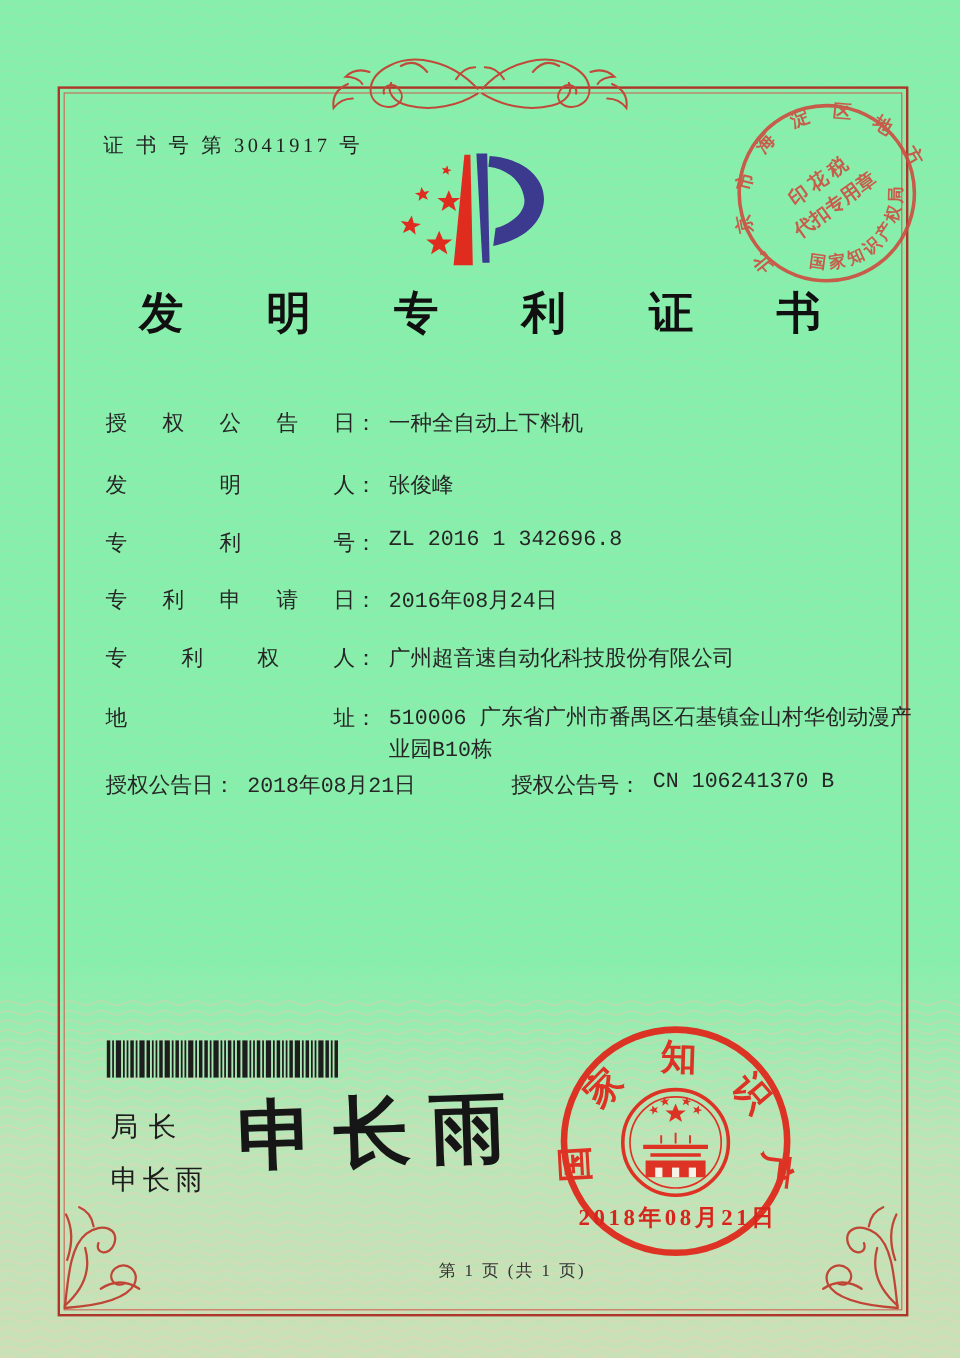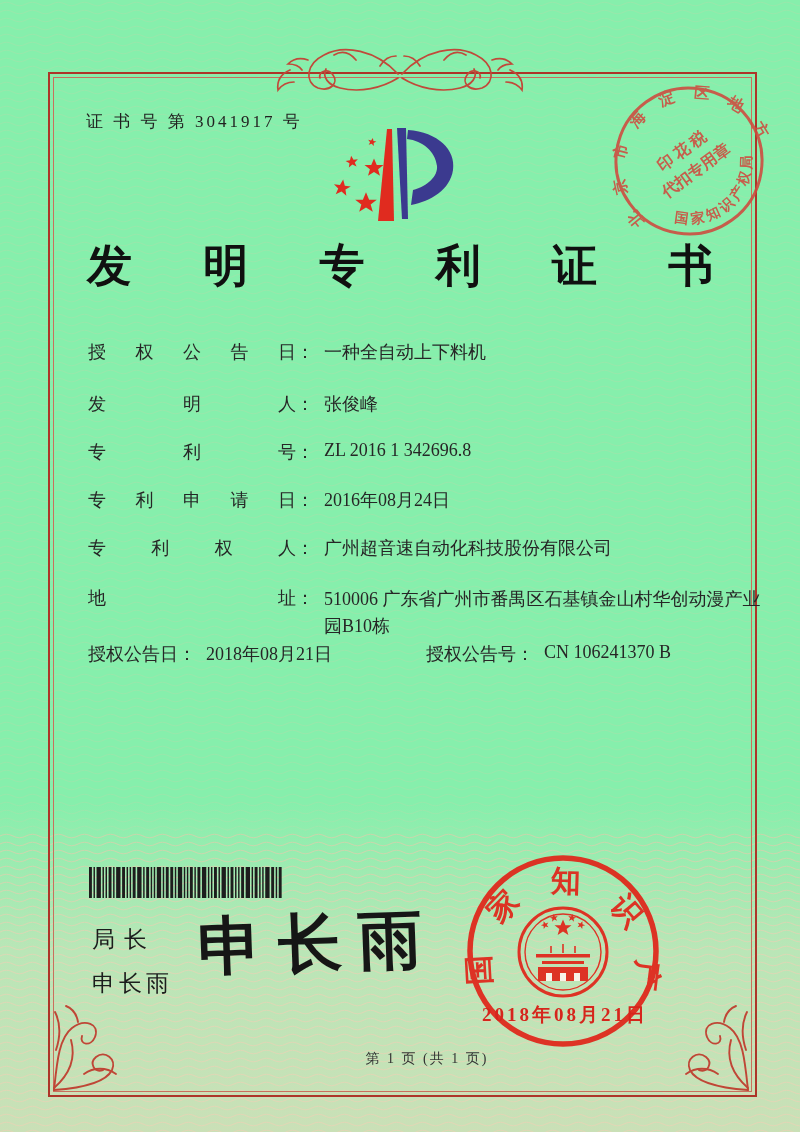--- a/index.html
+++ b/index.html
@@ -14,26 +14,26 @@
     background:linear-gradient(180deg,rgba(250,224,203,0) 0%,rgba(249,219,196,.45) 45%,rgba(247,214,190,.6) 100%);}
   .frame-outer{position:absolute;left:48px;top:72px;width:705px;height:1021px;
     border:2.5px solid #ad3529;z-index:1;}
   .frame-inner{position:absolute;left:3px;top:3px;right:3px;bottom:3px;
     border:1px solid #c9705d;}
   .ornament{position:absolute;z-index:2;pointer-events:none;}
   .cert-no{position:absolute;left:86px;top:110px;z-index:3;
     font-size:17px;letter-spacing:3px;color:#1f1f1f;}
   .logo{position:absolute;left:318px;top:124px;z-index:3;}
   .title{position:absolute;left:0;top:236px;width:100%;text-align:center;z-index:3;
-    font-size:45px;font-weight:600;letter-spacing:30px;text-indent:30px;color:#101010;}
+    font-size:37px;font-weight:600;letter-spacing:30px;text-indent:30px;color:#101010;}
   .fields{position:absolute;left:88px;top:334px;width:632px;z-index:3;font-size:18px;}
   .frow{position:absolute;left:0;white-space:nowrap;}
   .jlabel{display:inline-block;width:208px;text-align:justify;text-align-last:justify;
     vertical-align:top;}
-  .fval{display:inline-block;margin-left:10px;vertical-align:top;}
+  .fval{display:inline-block;margin-left:10px;vertical-align:top;font-family:Liberation Mono, monospace;}
   .fval.wrap{white-space:normal;width:440px;line-height:27px;}
   .grant-no{position:absolute;left:338px;top:0;white-space:nowrap;}
   .paras{position:absolute;left:82px;top:670px;width:636px;z-index:3;
     font-size:17px;line-height:27.5px;color:#222;}
   .paras p{margin:0;text-indent:2em;}
   .barcode{position:absolute;left:88px;top:866px;z-index:3;}
   .chief{position:absolute;left:92px;top:924px;z-index:3;font-size:23px;
     font-family:"Liberation Sans","DejaVu Sans",sans-serif;color:#1c1c1c;}
   .chief .t{letter-spacing:9px;}
   .chief .n{margin-top:13px;letter-spacing:4px;}

